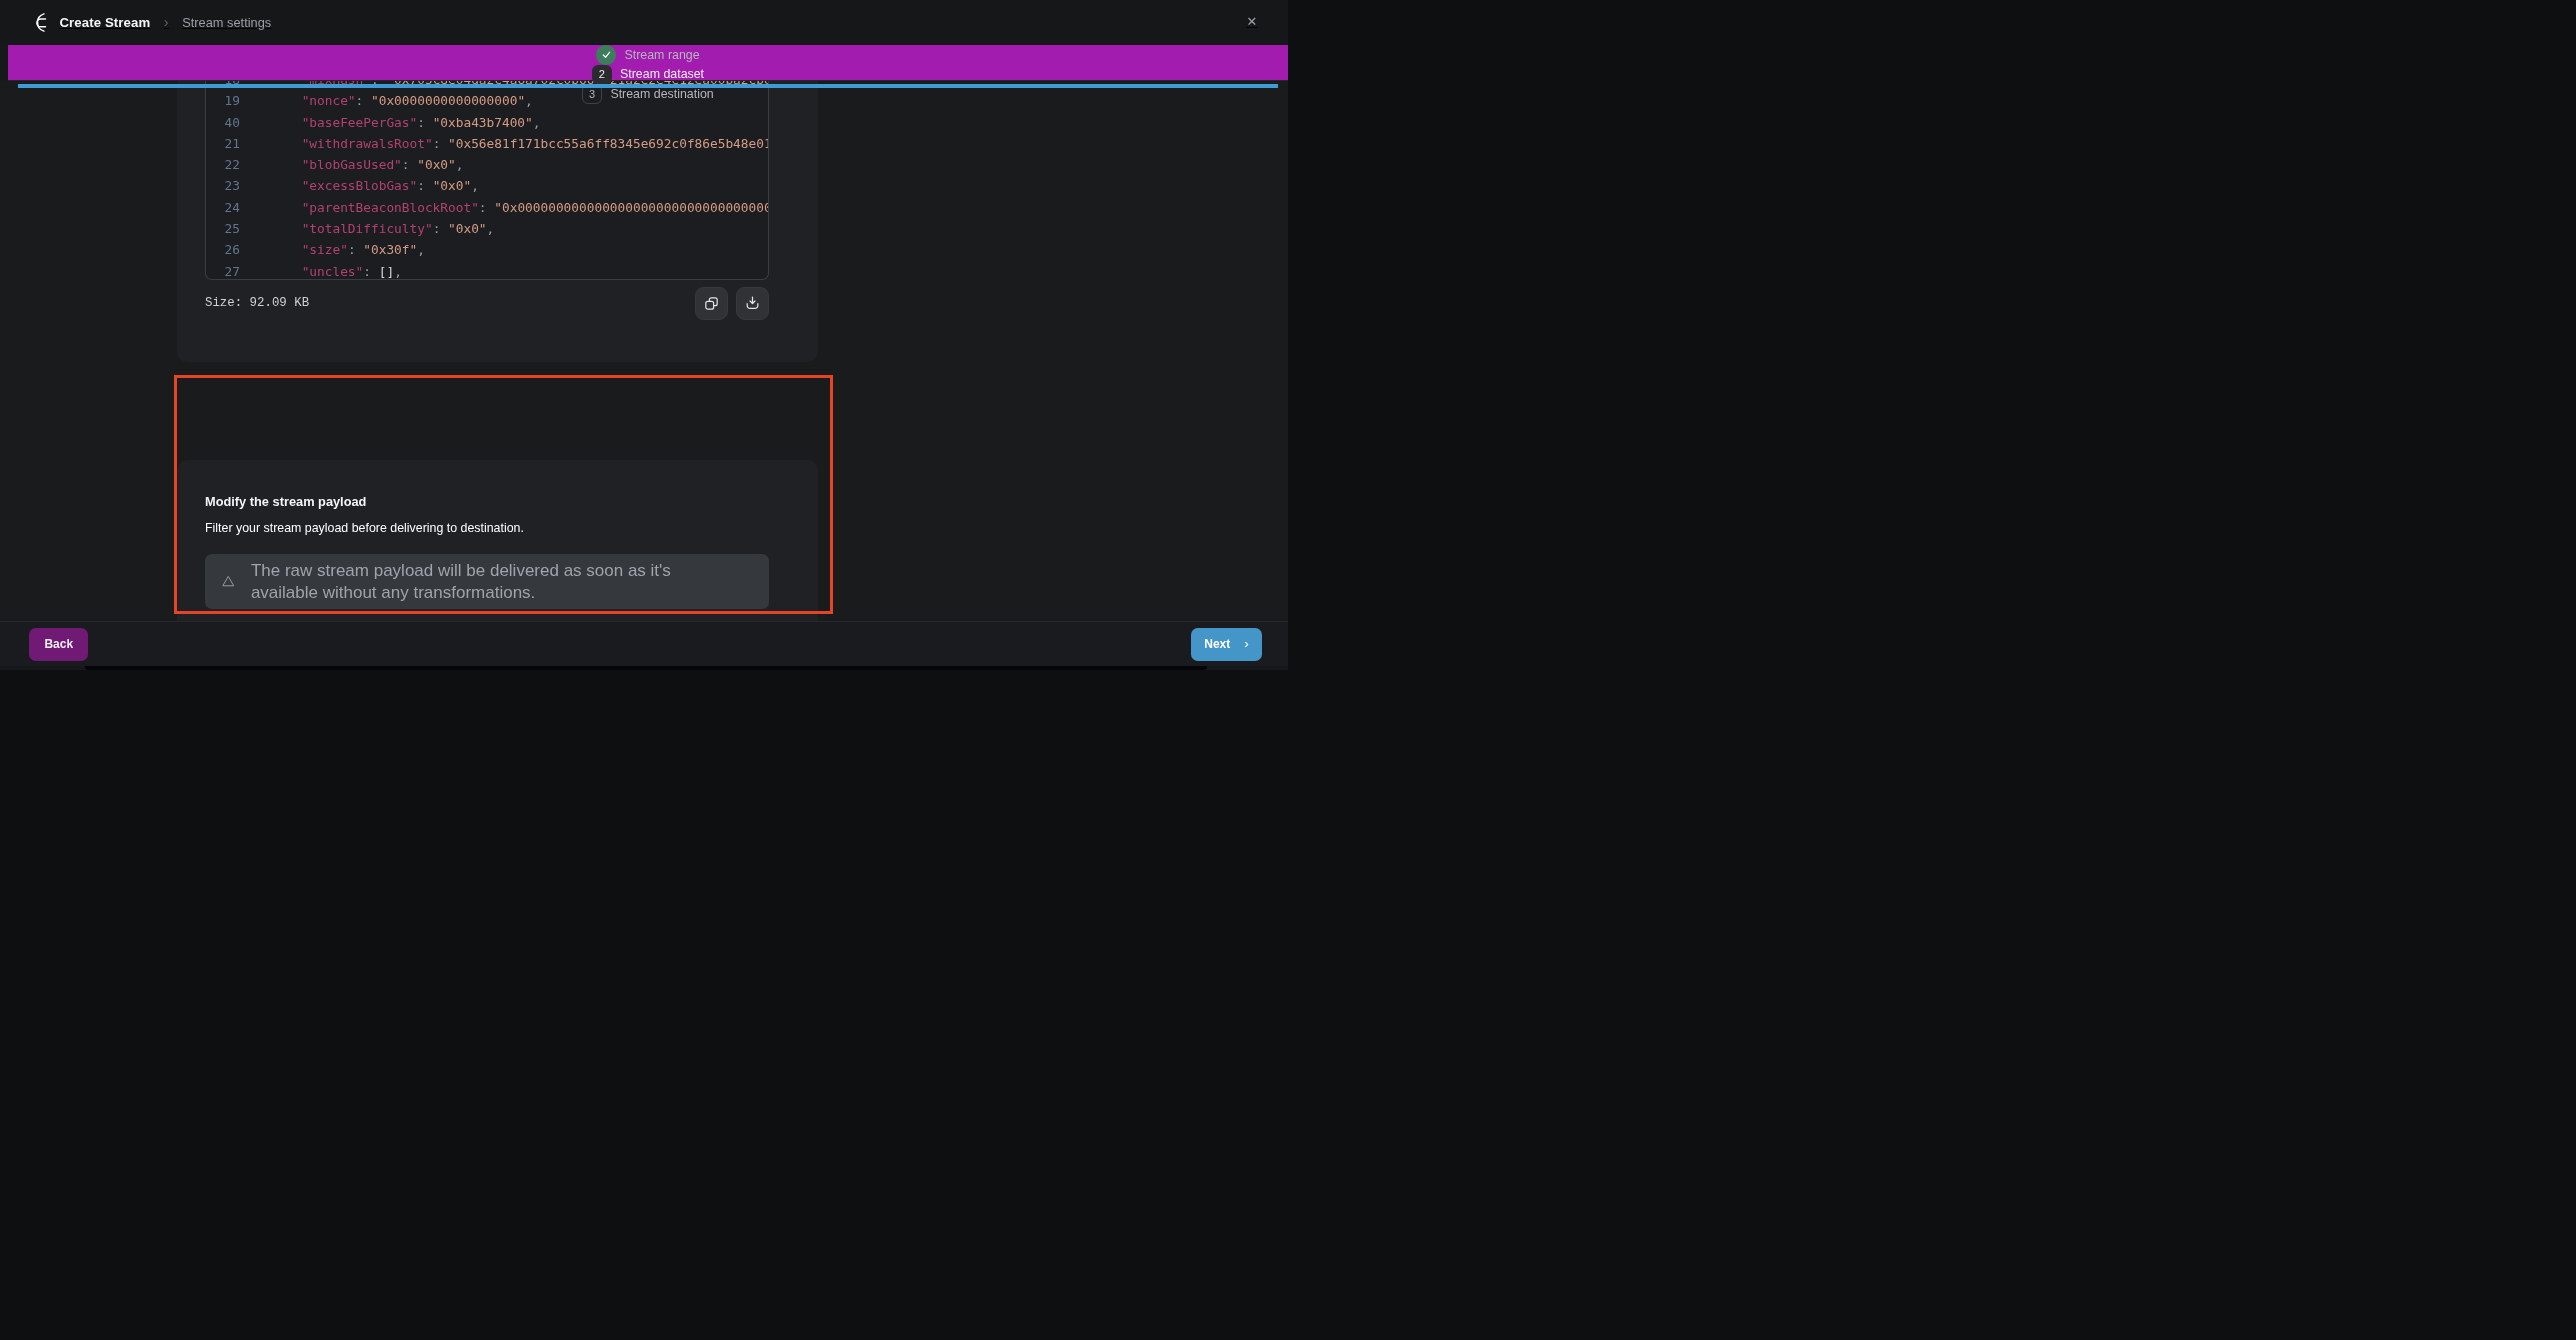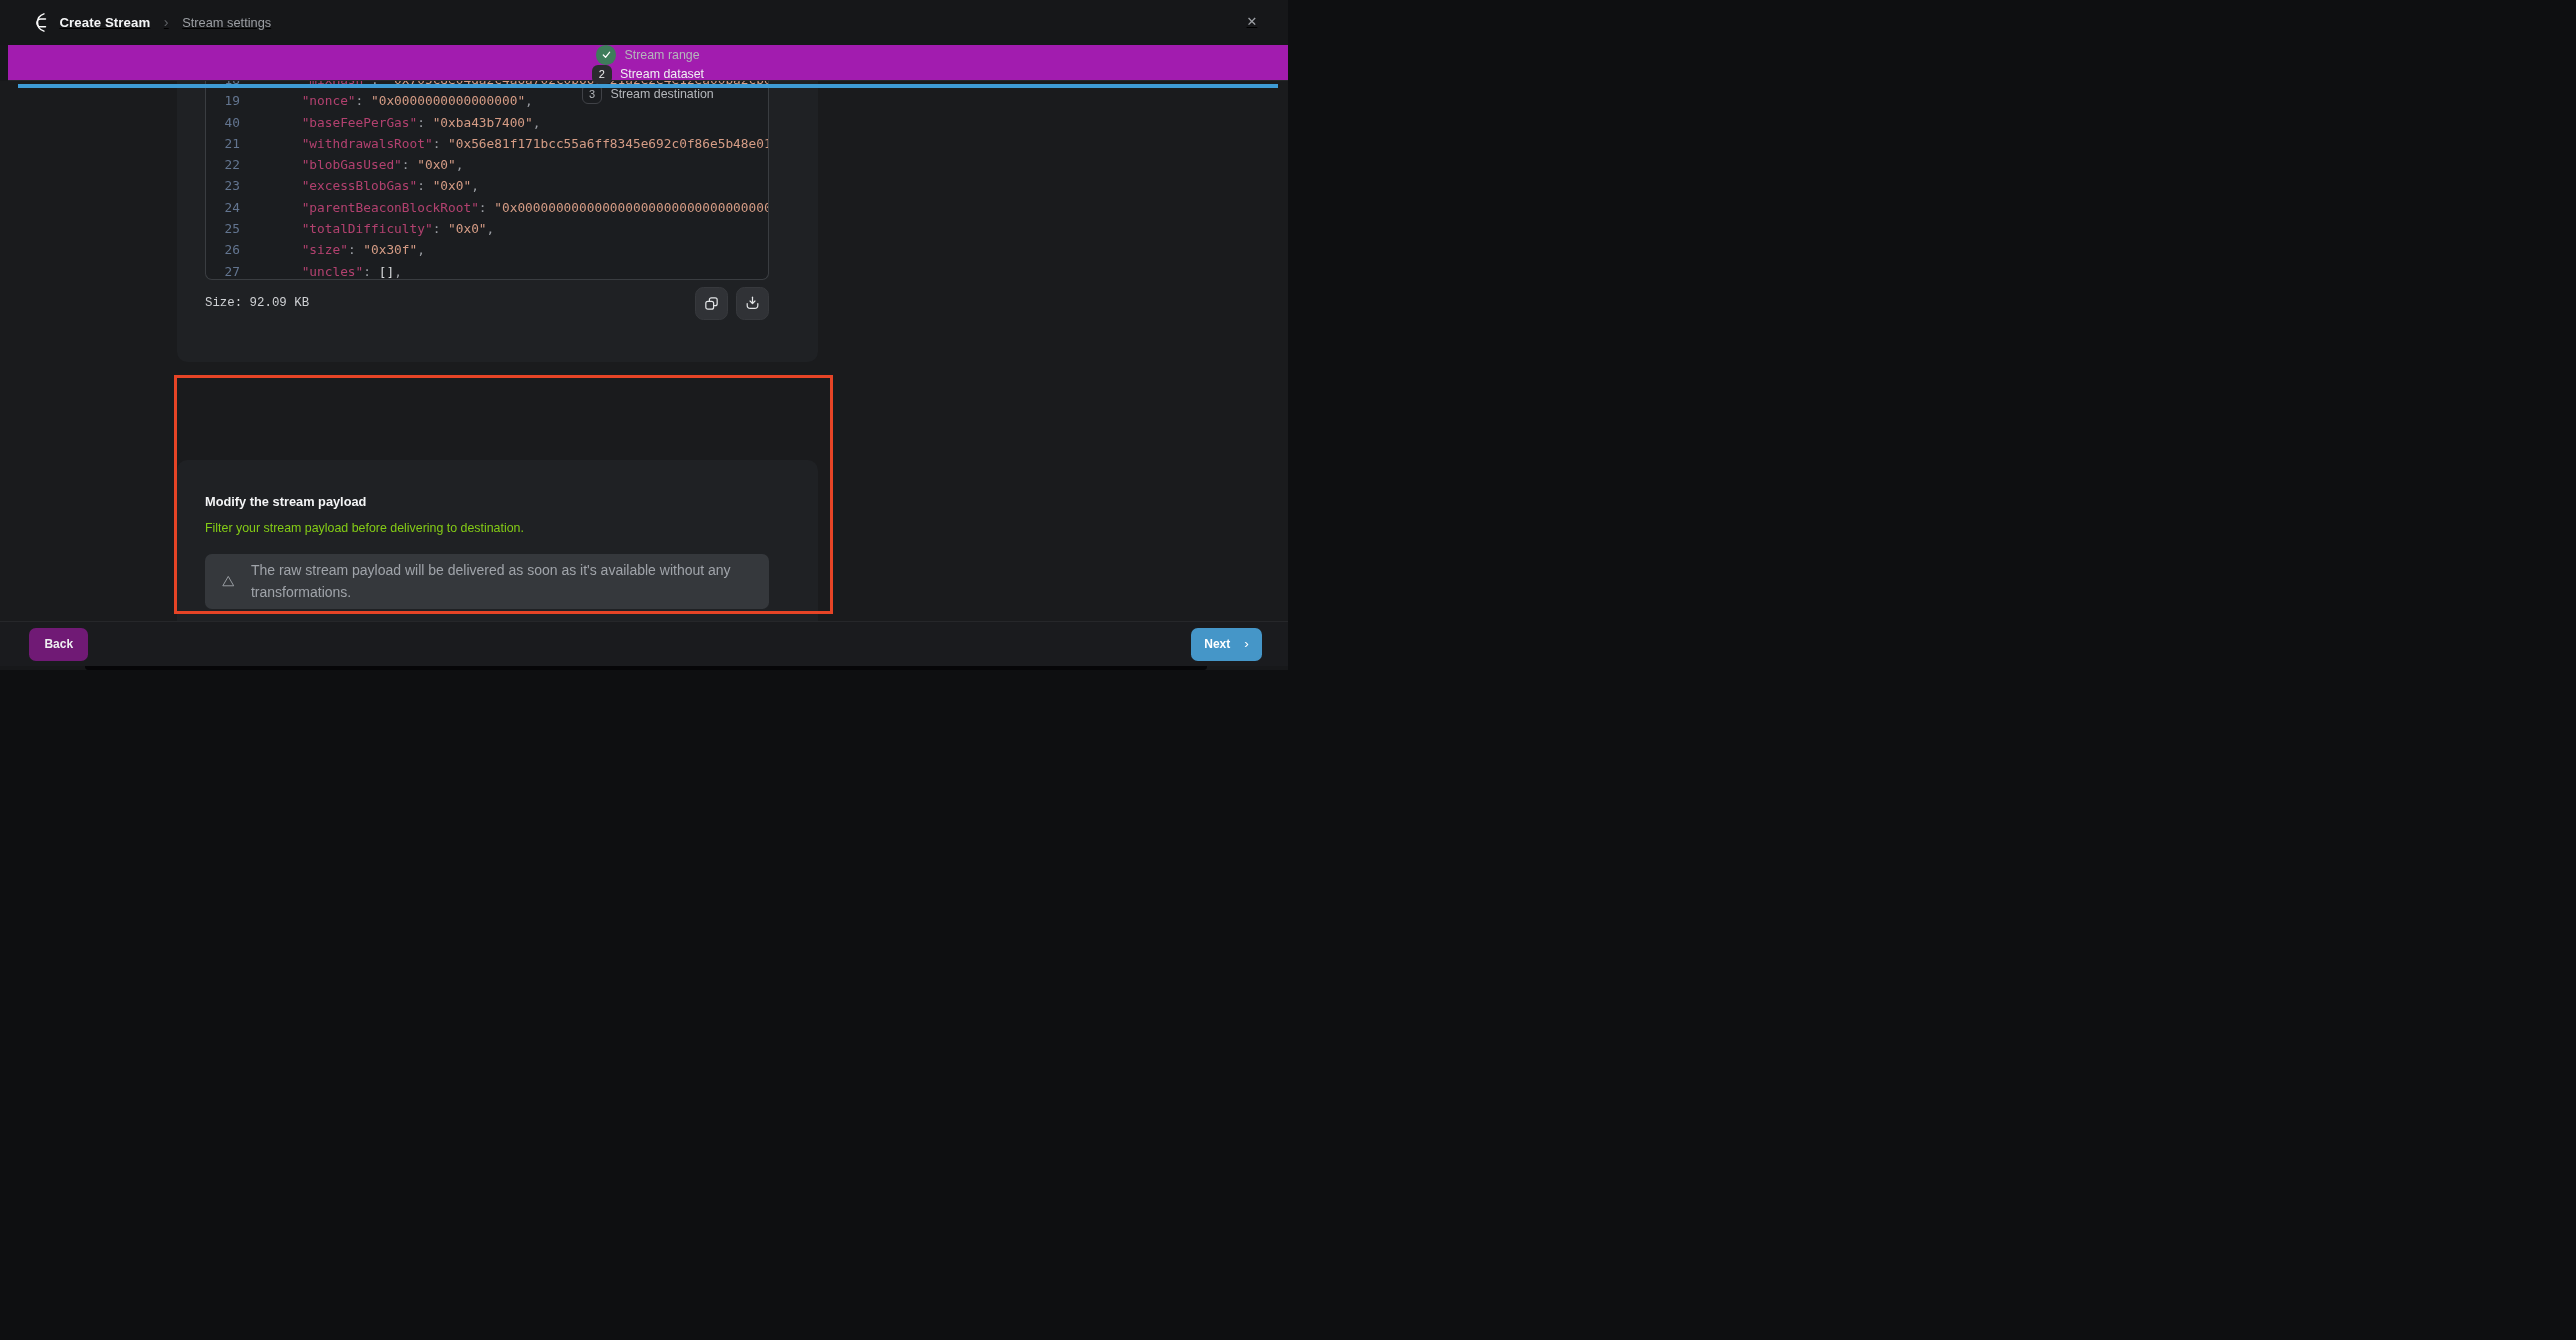--- a/index.html
+++ b/index.html
@@ -98,28 +98,28 @@
   .annotation {
     position:absolute; left:174px; top:375px; width:659px; height:239px;
     border:3.4px solid #e64426; z-index:6; pointer-events:none;
   }
 
   .payload-card {
     position:absolute; left:177px; top:379px; width:641px; height:232px;
     background:#1f2124; border-radius:10.2px;
   }
   .payload-title { position:absolute; left:28px; top:34px; color:#f4f5f6; font-size:12.8px; font-weight:700; }
-  .payload-desc { position:absolute; left:28px; top:61px; color:#84cc16; font-size:12.4px; }
+  .payload-desc { position:absolute; left:28px; top:61px; color:#ffffff; font-size:12.4px; }
 
   .notice {
     position:absolute; left:28px; top:94px; width:564px; height:55px;
     background:#35383c; border-radius:6.8px;
     display:flex; align-items:center; padding:0 34px 0 16px; gap:15.4px;
   }
-  .notice-text { color:#a0a4aa; font-size:14px; line-height:21.3px; }
+  .notice-text { color:#a0a4aa; font-size:17px; line-height:21.3px; }
 
   
   .footer {
     position:absolute; left:0; right:0; top:621px; height:45px;
     background:#1a1b1e; border-top:0.9px solid #26272a;
     display:flex; align-items:center; justify-content:space-between; padding:0 25.6px 0 29px;
   }
   .back-btn {
     height:33px; padding:0 15.4px; background:#701a75; border:none; border-radius:6.8px;
     color:#eef0f1; font-size:12px; font-weight:600; font-family:inherit; cursor:pointer;

